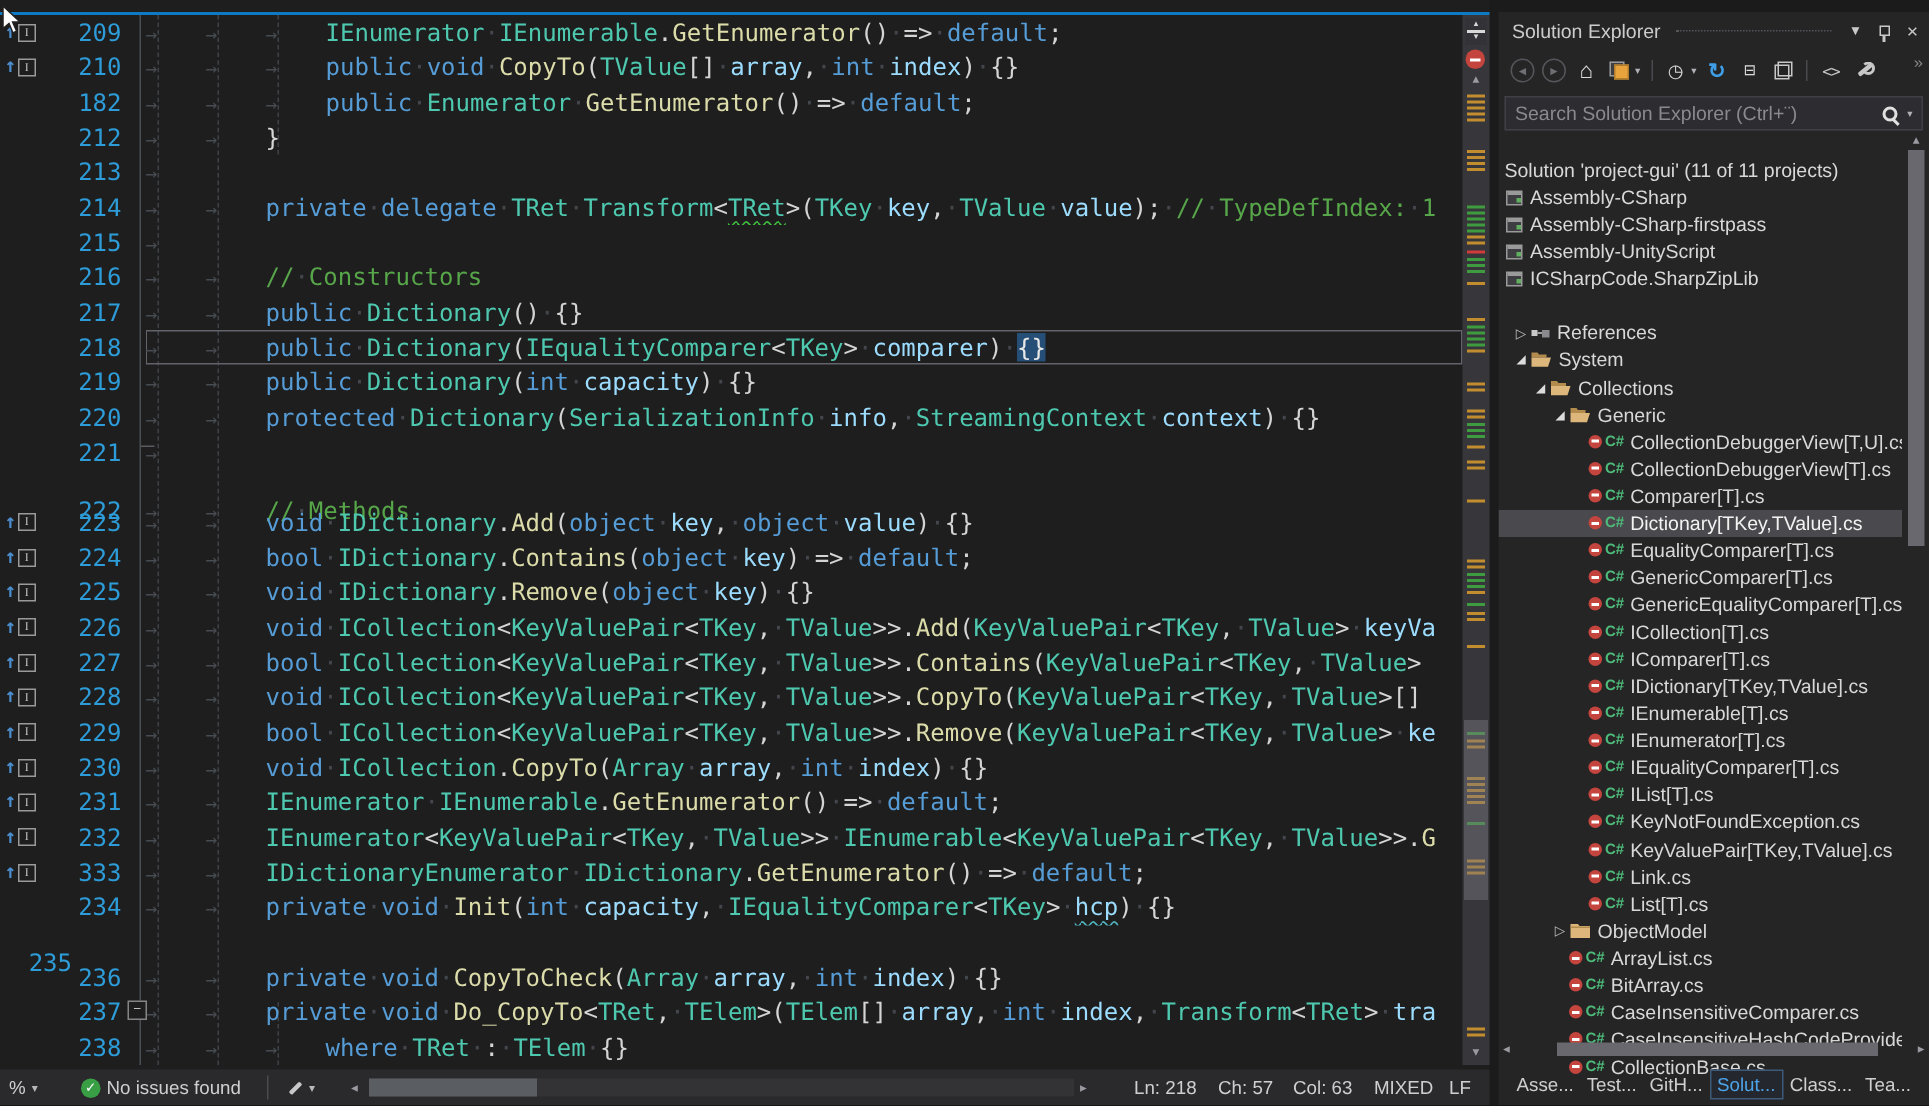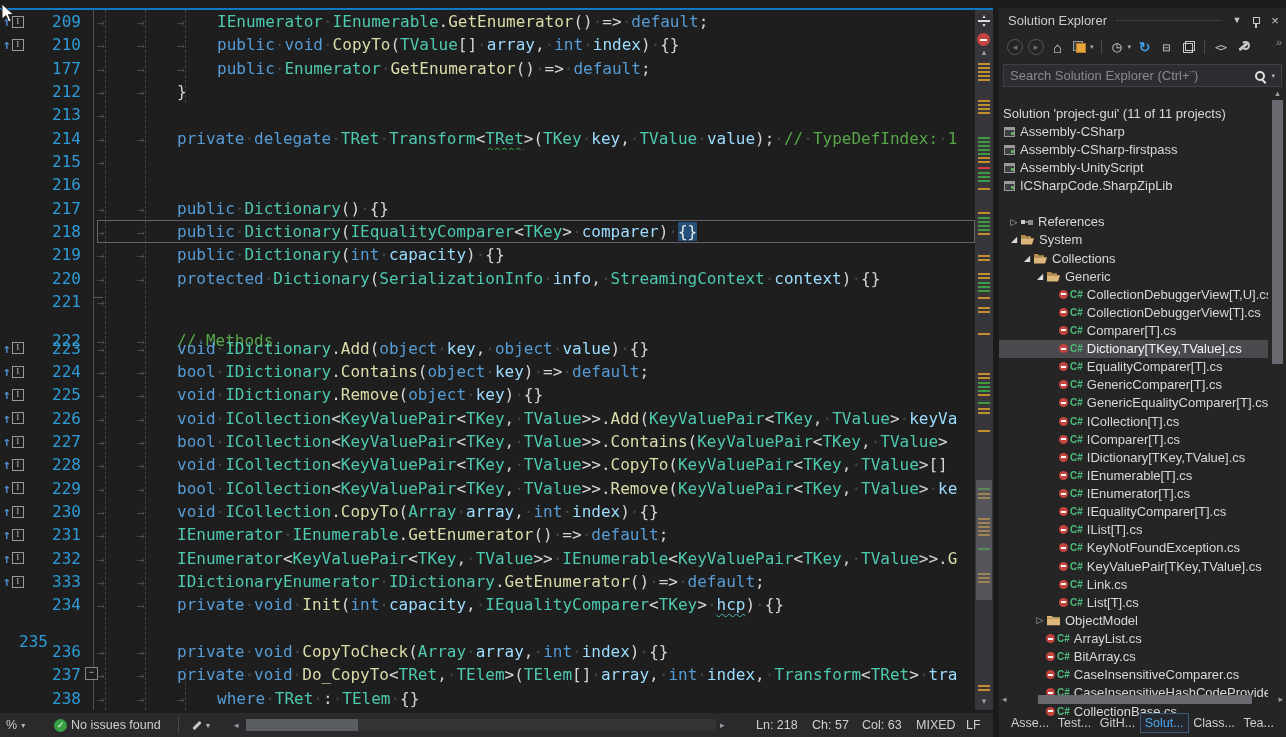--- a/index.html
+++ b/index.html
@@ -141,21 +141,21 @@
         <div class="line" style="top: 33.333px;">
           <span class="gl">
             <span class="ga">↑</span>
             <span class="gi">I</span>
           </span>
           <span class="num">210</span>
           <span class="cw"><span class="tab">→</span><span class="tab">→</span><span class="tab">→</span><span class="sg-k">public</span><span class="sg-d"><span class="ws">·</span></span><span class="sg-k">void</span><span class="sg-d"><span class="ws">·</span></span><span class="sg-m">CopyTo</span><span class="sg-d">(</span><span class="sg-t">TValue</span><span class="sg-d">[]<span class="ws">·</span></span><span class="sg-p">array</span><span class="sg-d">,<span class="ws">·</span></span><span class="sg-k">int</span><span class="sg-d"><span class="ws">·</span></span><span class="sg-p">index</span><span class="sg-d">)<span class="ws">·</span>{}</span></span>
         </div>
         <div class="line" style="top: 56.666px;">
           <span class="gl"></span>
-          <span class="num">177</span>
+          <span class="num">182</span>
           <span class="cw"><span class="tab">→</span><span class="tab">→</span><span class="tab">→</span><span class="sg-k">public</span><span class="sg-d"><span class="ws">·</span></span><span class="sg-t">Enumerator</span><span class="sg-d"><span class="ws">·</span></span><span class="sg-m">GetEnumerator</span><span class="sg-d">()<span class="ws">·</span>=&gt;<span class="ws">·</span></span><span class="sg-k">default</span><span class="sg-d">;</span></span>
         </div>
         <div class="line" style="top: 79.999px;">
           <span class="gl"></span>
           <span class="num">212</span>
           <span class="cw"><span class="tab">→</span><span class="tab">→</span><span class="sg-d">}</span></span>
         </div>
         <div class="line" style="top: 103.332px;">
           <span class="gl"></span>
           <span class="num">213</span>
@@ -167,20 +167,21 @@
           <span class="cw"><span class="tab">→</span><span class="tab">→</span><span class="sg-k">private</span><span class="sg-d"><span class="ws">·</span></span><span class="sg-k">delegate</span><span class="sg-d"><span class="ws">·</span></span><span class="sg-t">TRet</span><span class="sg-d"><span class="ws">·</span></span><span class="sg-t">Transform</span><span class="sg-d">&lt;</span><span class="sg-tq">TRet</span><span class="sg-d">&gt;(</span><span class="sg-t">TKey</span><span class="sg-d"><span class="ws">·</span></span><span class="sg-p">key</span><span class="sg-d">,<span class="ws">·</span></span><span class="sg-t">TValue</span><span class="sg-d"><span class="ws">·</span></span><span class="sg-p">value</span><span class="sg-d">);<span class="ws">·</span></span><span class="sg-c">//<span class="ws">·</span>TypeDefIndex:<span class="ws">·</span>1</span></span>
         </div>
         <div class="line" style="top: 149.998px;">
           <span class="gl"></span>
           <span class="num">215</span>
           <span class="cw"><span class="tab">→</span></span>
         </div>
         <div class="line" style="top: 173.331px;">
           <span class="gl"></span>
           <span class="num">216</span>
+          <span class="cw"><span class="tab">→</span><span class="tab">→</span><span class="sg-c">//<span class="ws">·</span>Constructors</span></span>
         </div>
         <div class="line" style="top: 196.664px;">
           <span class="gl"></span>
           <span class="num">217</span>
           <span class="cw"><span class="tab">→</span><span class="tab">→</span><span class="sg-k">public</span><span class="sg-d"><span class="ws">·</span></span><span class="sg-t">Dictionary</span><span class="sg-d">()<span class="ws">·</span>{}</span></span>
         </div>
         <div class="line" style="top: 219.997px;">
           <span class="gl"></span>
           <span class="num">218</span>
           <span class="cw cur"><span class="tab">→</span><span class="tab">→</span><span class="sg-k">public</span><span class="sg-d"><span class="ws">·</span></span><span class="sg-t">Dictionary</span><span class="sg-d">(</span><span class="sg-t">IEqualityComparer</span><span class="sg-d">&lt;</span><span class="sg-t">TKey</span><span class="sg-d">&gt;<span class="ws">·</span></span><span class="sg-p">comparer</span><span class="sg-d">)<span class="ws">·</span></span><span class="sg-sel">{}</span></span>

